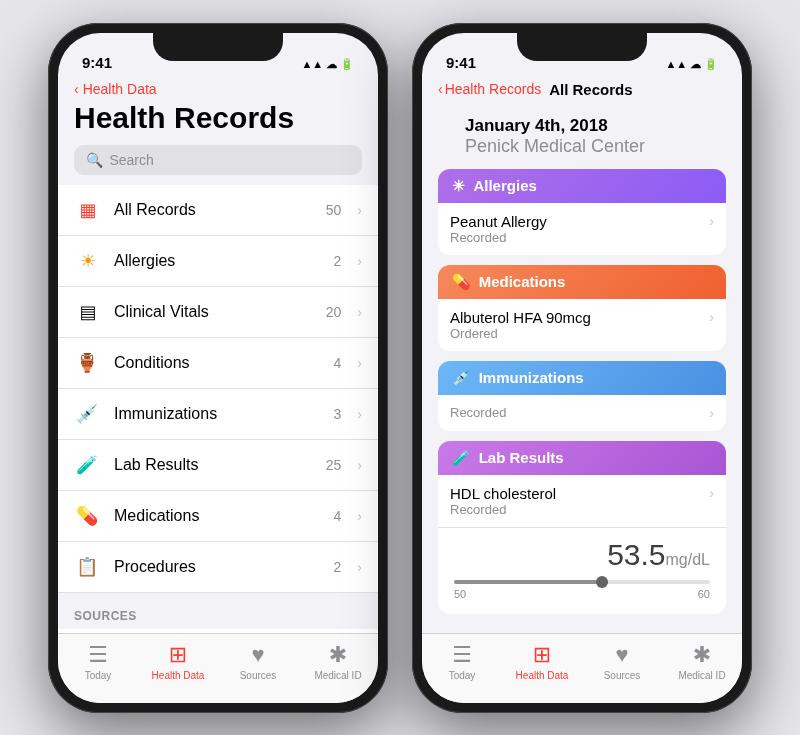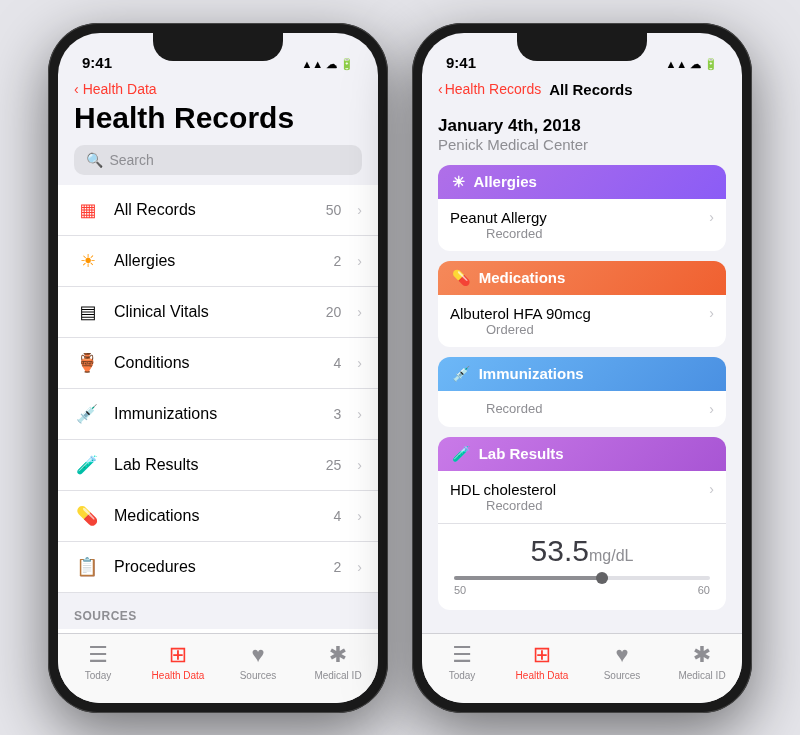--- a/index.html
+++ b/index.html
@@ -199,24 +199,25 @@
     .right-nav-current { color: #000; font-weight: 600; font-size: 15px; }
 
     .records-scroll {
       flex: 1;
       overflow-y: auto;
       padding: 8px 0;
     }
 
     .date-header {
       padding: 8px 16px 2px;
+      margin-left: 27px;
     }
 
     .date-title { font-size: 17px; font-weight: 600; color: #000; }
-    .date-sub { font-size: 15px; color: #8e8e93; }
+    .date-sub { font-size: 18px; color: #8e8e93; }
 
     .category-block {
       margin: 10px 0 0;
     }
 
     .category-header {
       margin: 0 16px 0;
       padding: 8px 14px;
       border-radius: 12px 12px 0 0;
       display: flex;
@@ -237,34 +238,34 @@
       padding: 10px 12px;
       background: #fff;
       border-bottom: 0.5px solid #e0e0e5;
       display: flex;
     }
 
     .category-item:last-child { border-radius: 0 0 12px 12px; border-bottom: none; }
 
     .cat-item-info { flex: 1; }
     .cat-item-name { font-size: 15px; color: #000; font-weight: 500; }
-    .cat-item-status { font-size: 13px; color: #8e8e93; margin-left: 36px; }
+    .cat-item-status { font-size: 13px; color: #8e8e93; }
 
     .lab-chart {
       margin: 0 16px;
       background: #fff;
       border-radius: 0 0 12px 12px;
       padding: 10px 16px 14px;
     }
 
     .lab-value {
       font-size: 30px;
       font-weight: 300;
       color: #3c3c43;
-      text-align: center;
+      text-align: right;
     }
 
     .lab-value span { font-size: 16px; color: #8e8e93; }
 
     .lab-slider-track {
       position: relative;
       height: 4px;
       background: #e0e0e5;
       border-radius: 2px;
       margin: 8px 0 4px;

